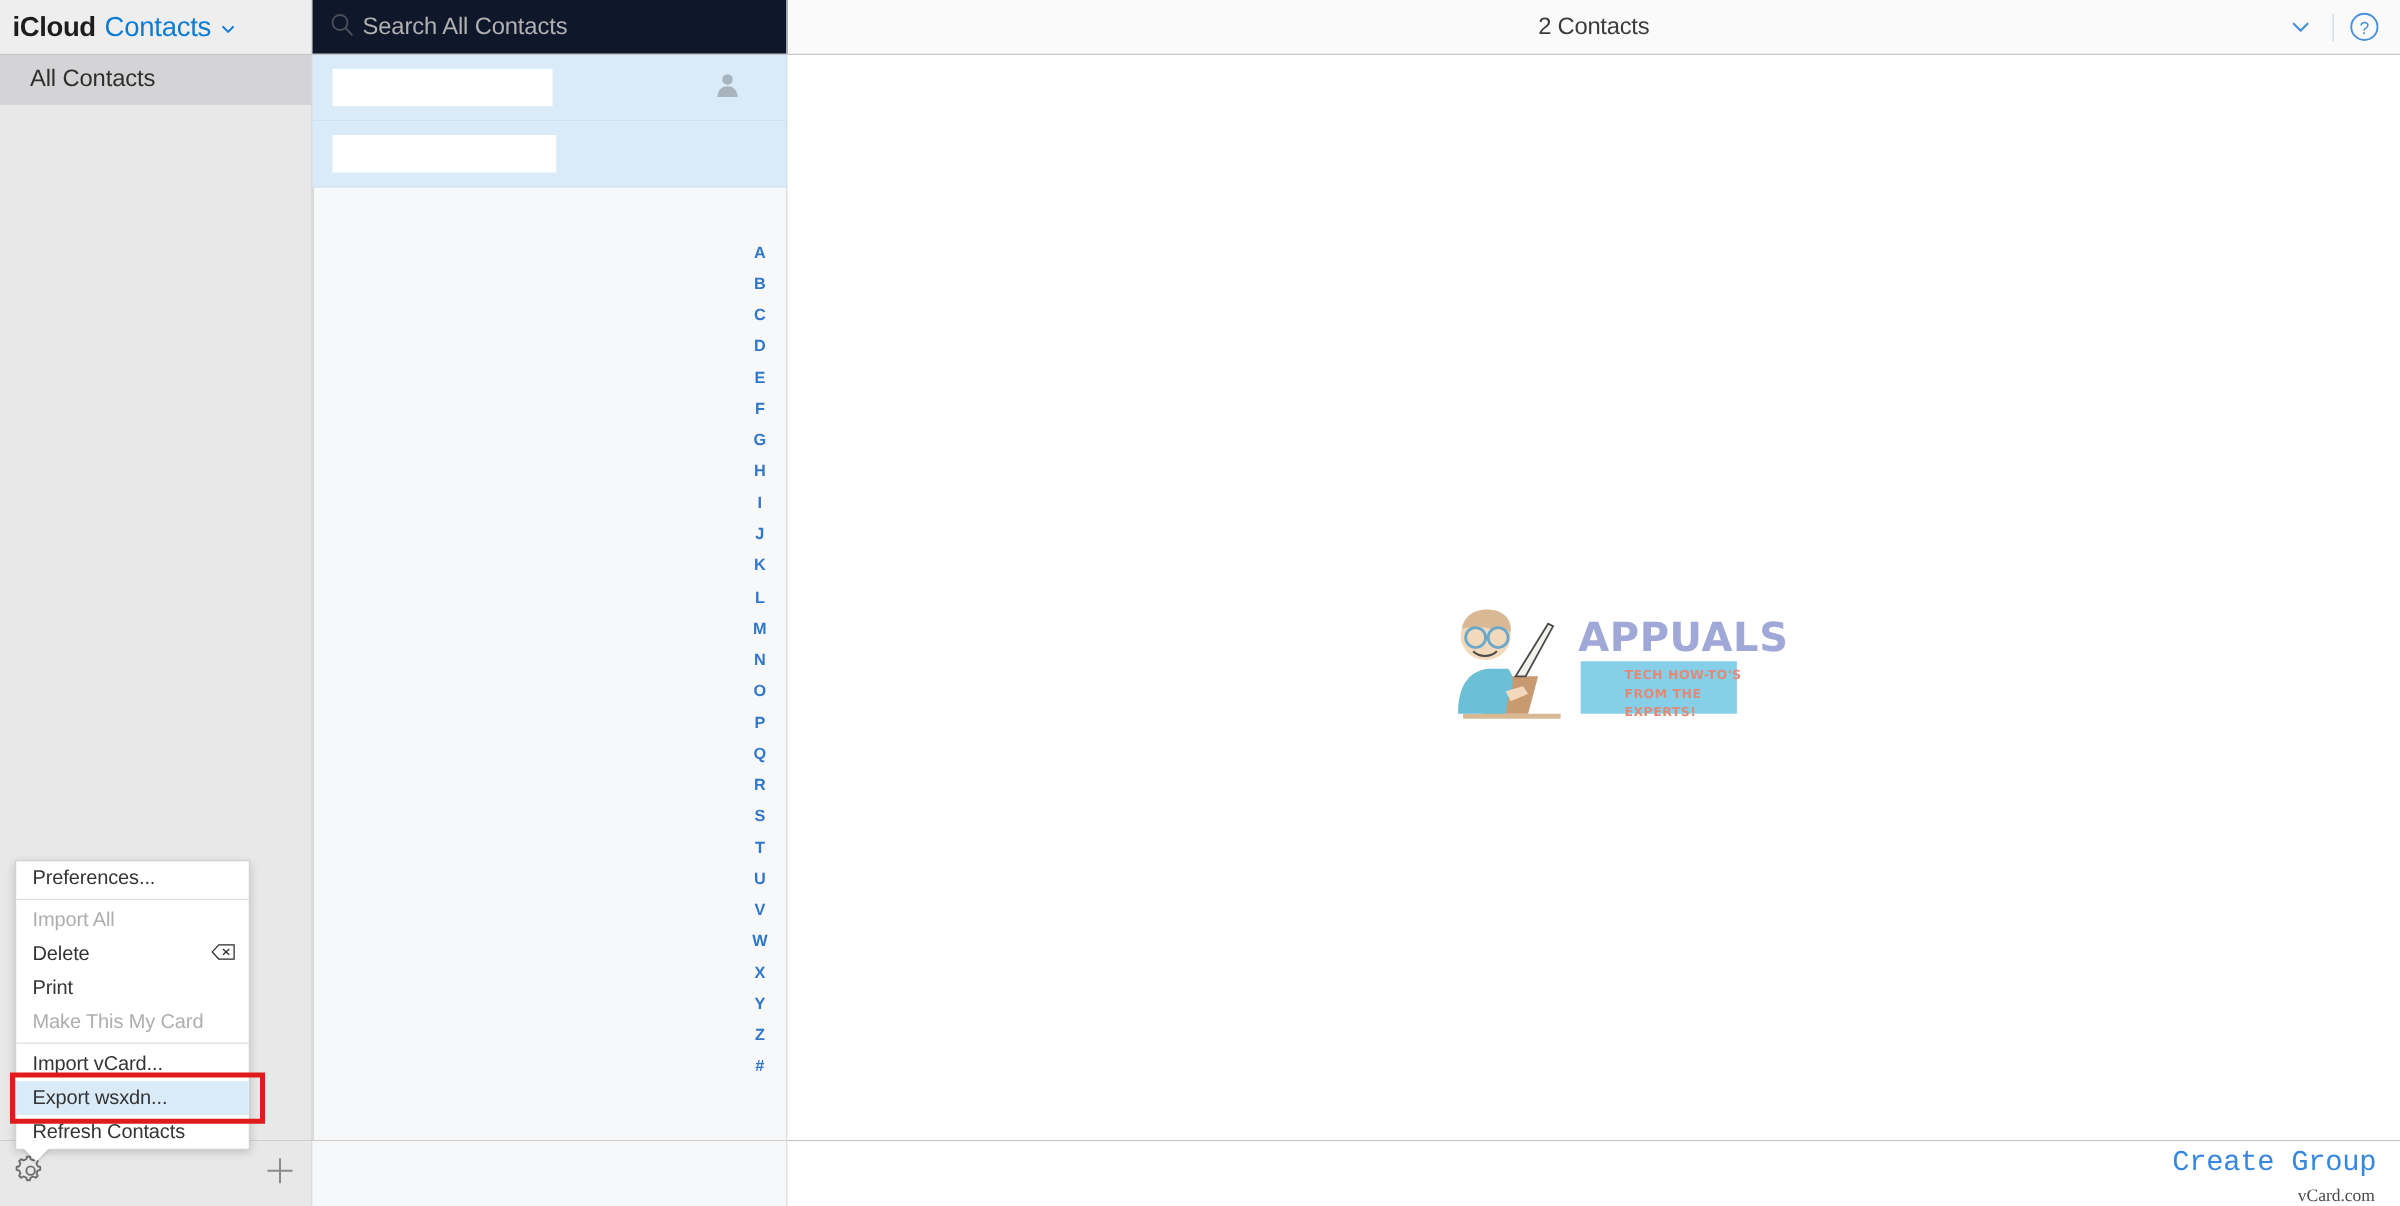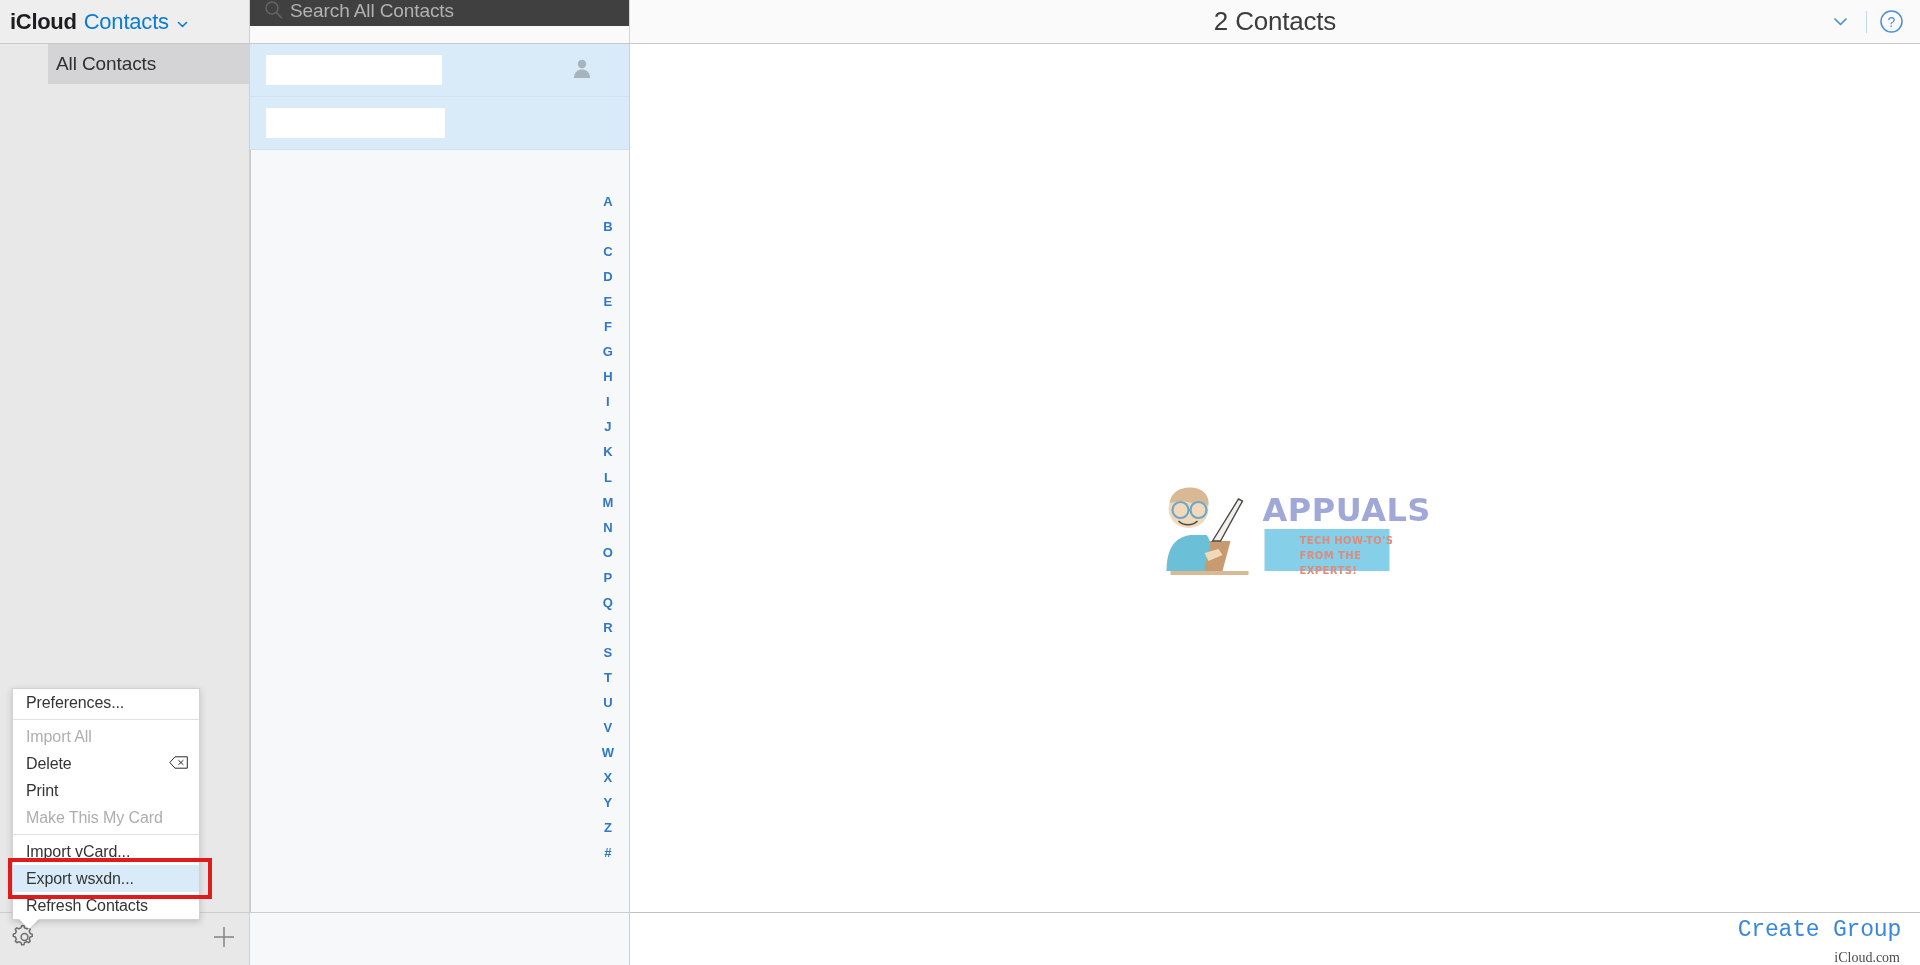--- a/index.html
+++ b/index.html
@@ -16,39 +16,39 @@
   .header-line{position:absolute;left:0;top:43px;width:1920px;height:1px;background:#c8c8c8;}
 
   .brand{position:absolute;left:10px;top:0;height:43px;display:flex;align-items:center;gap:7px;}
   .brand-icloud{font-size:22px;color:#1d1d1f;font-weight:600;letter-spacing:-0.3px;}
   .brand-app{font-size:22px;color:#0b7bd4;font-weight:400;letter-spacing:-0.2px;}
   .brand-chev{width:13px;height:13px;position:relative;top:2px;}
 
   .sidebar-head{position:absolute;left:0;top:0;width:250px;height:43px;background:#eeeeee;}
   .sidebar-head-border{position:absolute;left:249px;top:0;width:1px;height:43px;background:#d0d0d0;}
 
-  .searchwrap{position:absolute;left:250px;top:0;width:380px;height:26px;background:#404040;display:flex;}
+  .searchwrap{position:absolute;left:250px;top:0;width:380px;height:43px;background:#0f172a;display:flex;align-items:center;}
   .search-icon{margin-left:14px;margin-right:7px;opacity:.42;}
   .search-ph{font-size:19px;color:#b1b1b1;font-weight:300;letter-spacing:-0.1px;}
   .searchwrap-border{position:absolute;left:629px;top:0;width:1px;height:43px;background:#d6d6d6;}
 
   .title{position:absolute;left:630px;top:0;width:1290px;height:43px;
          display:flex;align-items:center;justify-content:center;}
-  .title span{font-size:26px;color:#3c3c3c;font-weight:400;letter-spacing:-0.2px;}
+  .title span{font-size:19px;color:#3c3c3c;font-weight:400;letter-spacing:-0.2px;}
 
   .hdr-right{position:absolute;right:14px;top:0;height:43px;display:flex;align-items:center;gap:0px;}
   .hdr-chev{width:34px;height:43px;display:flex;align-items:center;justify-content:center;}
   .hdr-sep{width:1px;height:22px;background:#c9d7e4;margin:0 9px;}
   .hdr-help{width:30px;height:43px;display:flex;align-items:center;justify-content:center;}
 
   
   .sidebar{position:absolute;left:0;top:44px;width:249px;height:868px;background:#e8e8e8;}
   .sidebar-border{position:absolute;left:249px;top:44px;width:1px;height:921px;background:#d0d0d0;}
-  .side-item{height:40px;display:flex;align-items:center;padding-left:8px;
-             font-size:19px;color:#2f2f2f;font-weight:300;letter-spacing:-0.1px;margin-left:48px;}
+  .side-item{height:40px;display:flex;align-items:center;padding-left:24px;
+             font-size:19px;color:#2f2f2f;font-weight:300;letter-spacing:-0.1px;}
   .side-item.sel{background:#d4d4d6;}
 
   
   .listcol{position:absolute;left:250px;top:44px;width:379px;height:868px;background:#f7f8f9;}
   .listcol-border{position:absolute;left:629px;top:44px;width:1px;height:921px;background:#cfcfcf;}
 
   .crow{position:relative;height:52px;background:#d9ebf8;display:flex;align-items:center;
         border-bottom:1px solid #cfe2f0;}
   .credact{height:30px;background:#ffffff;margin-left:16px;}
   .crow .person-icon{position:absolute;right:36px;top:50%;transform:translateY(-50%);}
@@ -246,21 +246,21 @@
         <line x1="3" y1="13" x2="23" y2="13" stroke="#8a8a8a" stroke-width="1.6"></line>
       </svg>
     </span>
   </div>
 
   <div class="listbot-line"></div>
   <div class="listbot"></div>
 
   <div class="detailbot">
     <span class="create-group">Create Group</span>
-    <span class="wsxdn">iCloud.com</span>
+    <span class="wsxdn">vCard.com</span>
   </div>
 
   <div class="menu">
 
     <div class="mi">
       <span>Preferences...</span>
     </div>
     <div class="msep"></div>
 
     <div class="mi dis">

